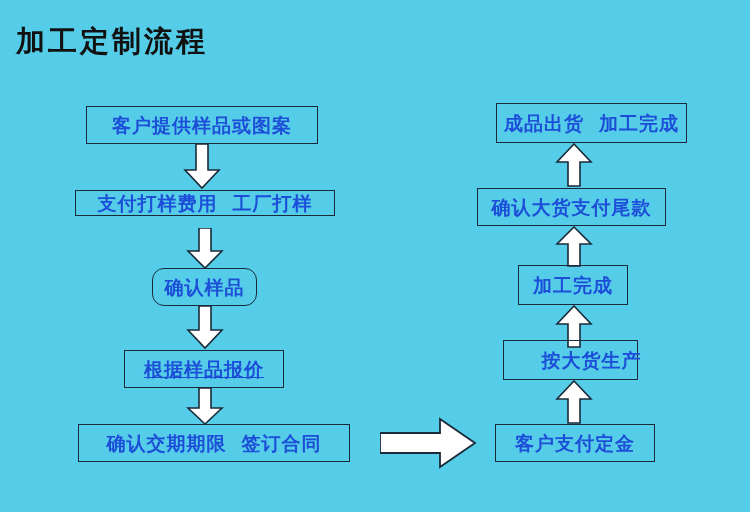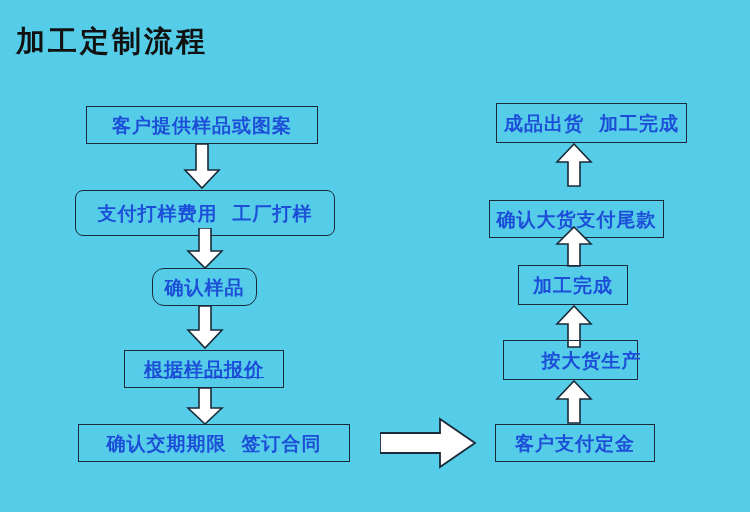--- a/index.html
+++ b/index.html
@@ -65,21 +65,21 @@
   <div class="title">加工定制流程</div>
 
   <div class="node" style="left:86px; top:106px; width:232px; height:38px;">客户提供样品或图案</div>
 
   <div class="arrow" style="left:182px; top:144px;">
     <svg width="40" height="46" viewBox="0 0 40 46">
       <polygon points="14,0 26,0 26,26 37,26 20,44 3,26 14,26" fill="#ffffff" stroke="#1b2a38" stroke-width="1.6" stroke-linejoin="miter"></polygon>
     </svg>
   </div>
 
-  <div class="node" style="left:75px; top:190px; width:260px; height:46px;border-radius:8px;">支付打样费用  工厂打样</div>
+  <div class="node" style="left:75px; top:190px; width:260px; height:26px;">支付打样费用  工厂打样</div>
 
   <div class="arrow" style="left:185px; top:228px;">
     <svg width="40" height="42" viewBox="0 0 40 42">
       <polygon points="14,0 26,0 26,23 37,23 20,40 3,23 14,23" fill="#ffffff" stroke="#1b2a38" stroke-width="1.6" stroke-linejoin="miter"></polygon>
     </svg>
   </div>
 
   <div class="node" style="left:152px; top:268px; width:105px; height:38px;border-radius:12px;">确认样品</div>
 
   <div class="arrow" style="left:185px; top:306px;">
@@ -105,21 +105,21 @@
   </div>
 
   <div class="node" style="left:468px; top:103px; width:191px; height:40px;margin-left:28px;">成品出货  加工完成</div>
 
   <div class="arrow" style="left:554px; top:143px;">
     <svg width="40" height="45" viewBox="0 0 40 45">
       <polygon points="20,1 37,19 26,19 26,43 14,43 14,19 3,19" fill="#ffffff" stroke="#1b2a38" stroke-width="1.6" stroke-linejoin="miter"></polygon>
     </svg>
   </div>
 
-  <div class="node" style="left:477px; top:200px; width:175px; height:38px;margin-left:12px;">确认大货支付尾款</div>
+  <div class="node" style="left:477px; top:188px; width:189px; height:38px;">确认大货支付尾款</div>
 
   <div class="arrow" style="left:554px; top:226px;">
     <svg width="40" height="42" viewBox="0 0 40 42">
       <polygon points="20,1 37,18 26,18 26,40 14,40 14,18 3,18" fill="#ffffff" stroke="#1b2a38" stroke-width="1.6" stroke-linejoin="miter"></polygon>
     </svg>
   </div>
 
   <div class="node" style="left:518px; top:265px; width:110px; height:40px;">加工完成</div>
 
   <div class="arrow" style="left:554px; top:305px;">

